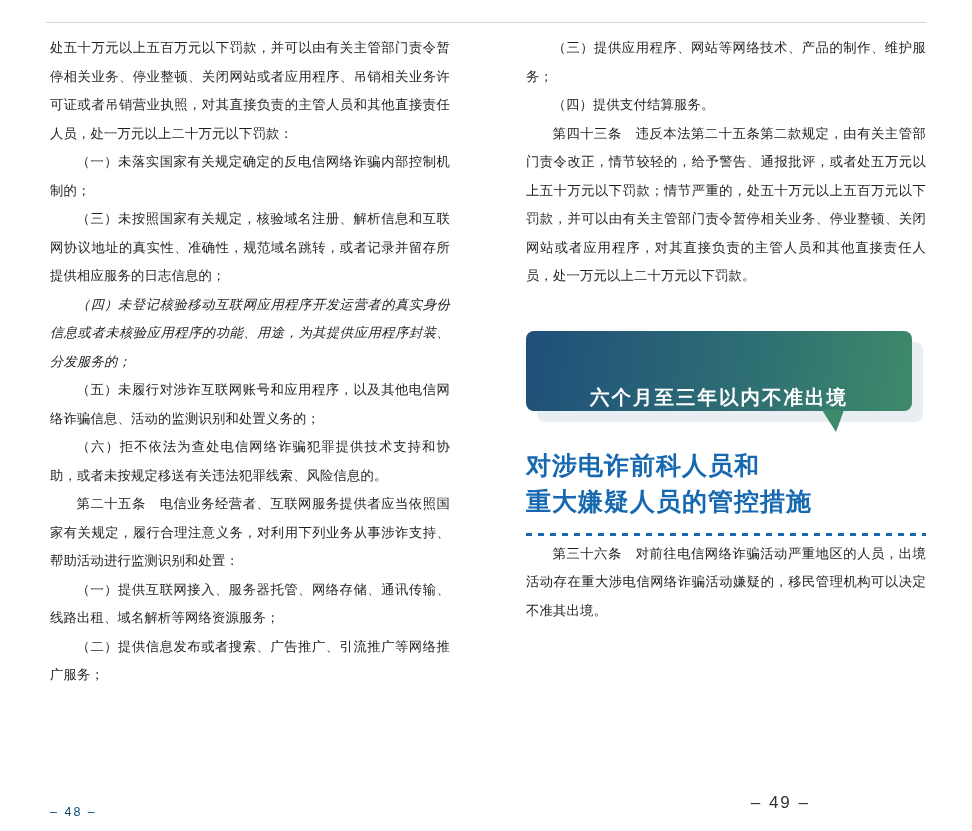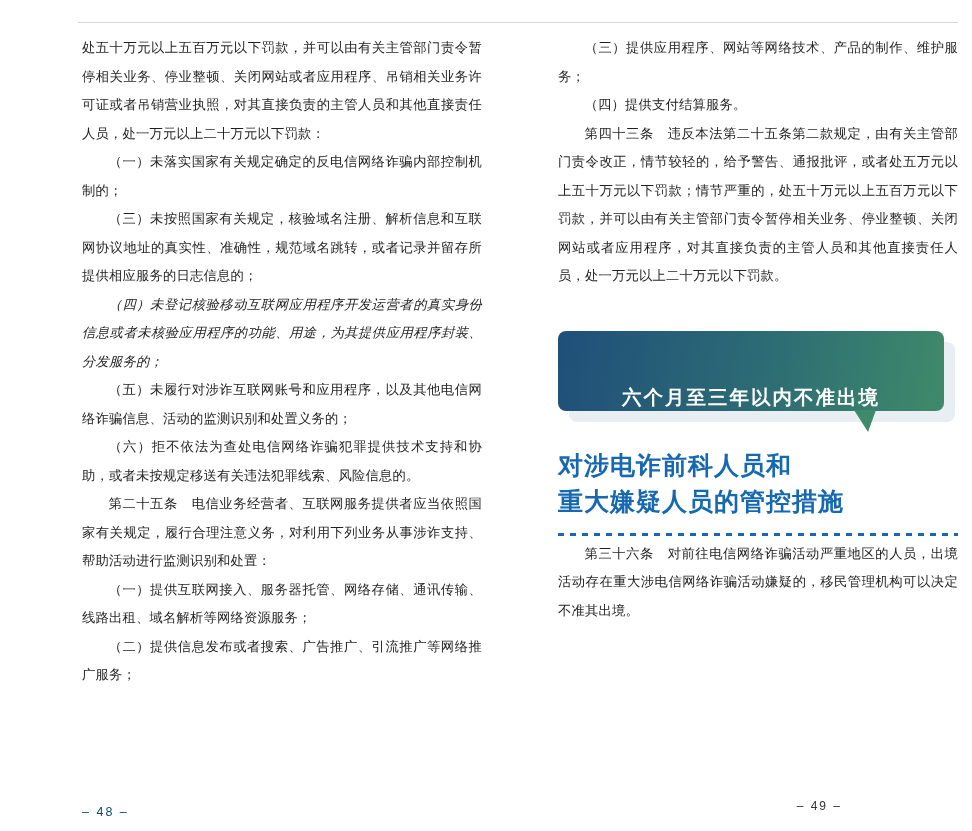--- a/index.html
+++ b/index.html
@@ -12,21 +12,20 @@
     background: #ffffff;
     font-family: "Liberation Sans", sans-serif;
     color: #1a1a1a;
     overflow: hidden;
   }
   .page {
     position: relative;
     width: 856px;
     height: 831px;
     box-sizing: border-box;
-    margin-left: 32px;
   }
   .top-rule {
     position: absolute;
     top: 22px;
     left: 46px;
     width: 880px;
     height: 1px;
     background: #d8d8d8;
   }
   .columns {
@@ -125,21 +124,21 @@
     left: 50px;
     bottom: 12px;
     font-size: 12.5px;
     color: #0c4a6e;
     letter-spacing: 2px;
   }
   .footer-right {
     position: absolute;
     right: 46px;
     bottom: 18px;
-    font-size: 12px;
+    font-size: 17px;
     color: #333333;
     letter-spacing: 2px;
   }
 </style>
 </head>
 <body>
 
 <div class="page">
 
   <div class="top-rule"></div>

